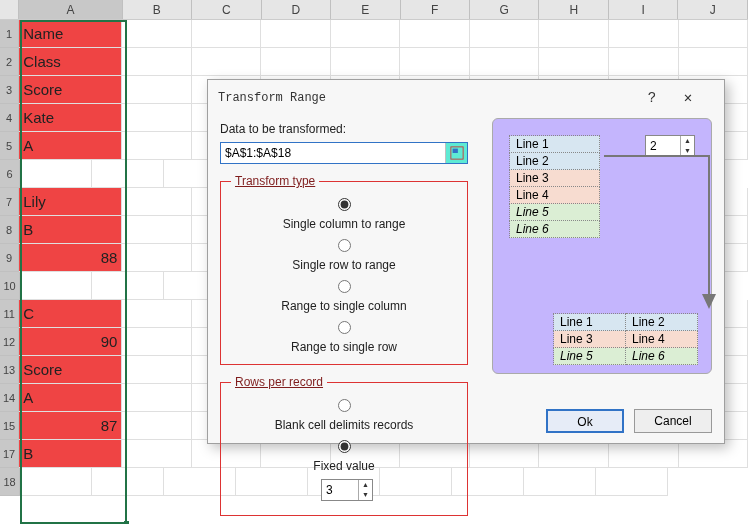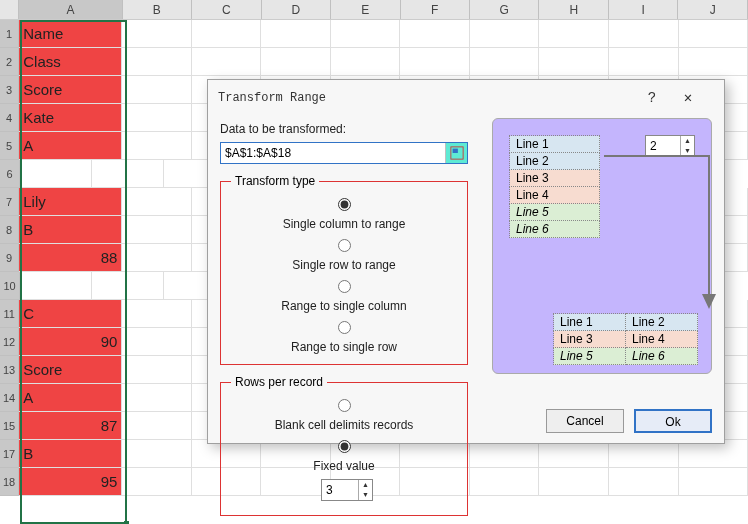--- a/index.html
+++ b/index.html
@@ -152,22 +152,23 @@
   .range-pick svg { width: 14px; height: 14px; }
 
   fieldset {
     border: 1px solid #cfcfcf;
     margin-top: 10px;
     padding: 6px 10px 10px 10px;
   }
   fieldset.hl { border: 1px solid #d33; }
   legend {
     font-size: 12px;
-    color: #000000;
+    color: #7f1d1d;
     padding: 0 4px;
+    text-decoration: underline;
   }
   .radio-row {
     display: flex;
     align-items: center;
     gap: 6px;
     padding: 4px 0;
     font-size: 12px;
     color: #222;
     flex-direction: column;
   }
@@ -505,21 +506,20 @@
         <div class="cell colO"></div>
         <div class="cell colO"></div>
         <div class="cell colO"></div>
         <div class="cell colO"></div>
         <div class="cell colO"></div>
         <div class="cell colO"></div>
         <div class="cell colO"></div>
       </div>
       <div class="row">
         <div class="row-h sel">18</div>
-        <div class="cell colA num">95</div>
         <div class="cell colO"></div>
         <div class="cell colO"></div>
         <div class="cell colO"></div>
         <div class="cell colO"></div>
         <div class="cell colO"></div>
         <div class="cell colO"></div>
         <div class="cell colO"></div>
         <div class="cell colO"></div>
         <div class="cell colO"></div>
       </div>
@@ -643,16 +643,16 @@
               <td class="line-green">Line 6</td>
             </tr>
           </tbody>
             </table>
         </div>
       </div>
     </div>
   </div>
 
   <div class="dlg-buttons">
+    <div class="btn ok">Ok</div>
     <div class="btn">Cancel</div>
-    <div class="btn ok">Ok</div>
   </div>
 </div>
 
 </body></html>

